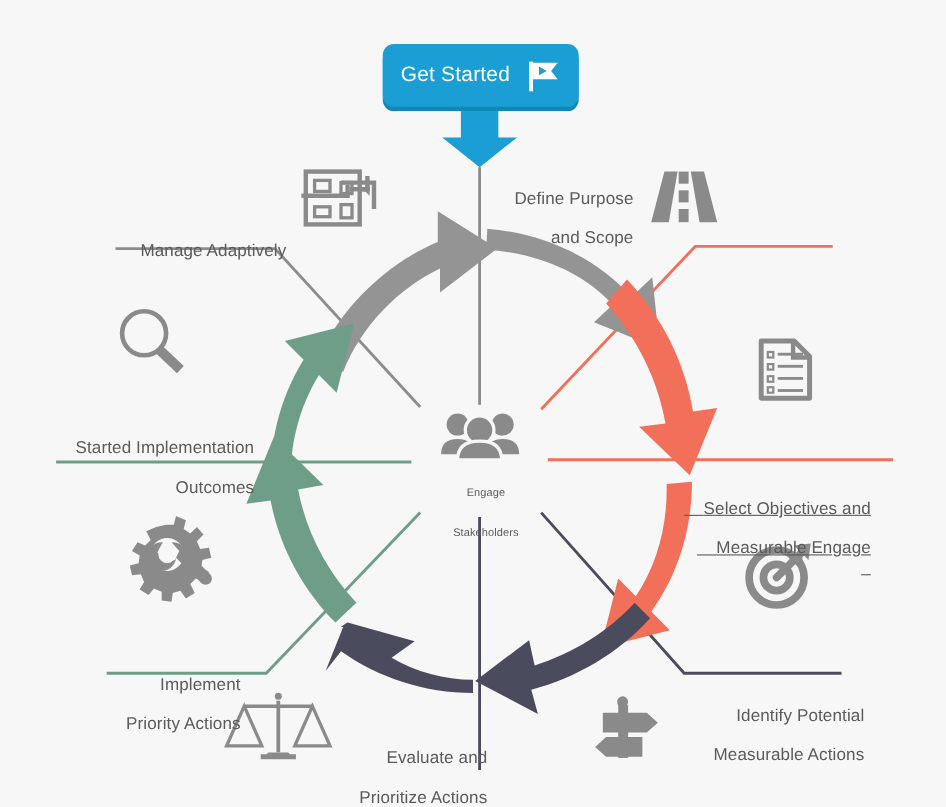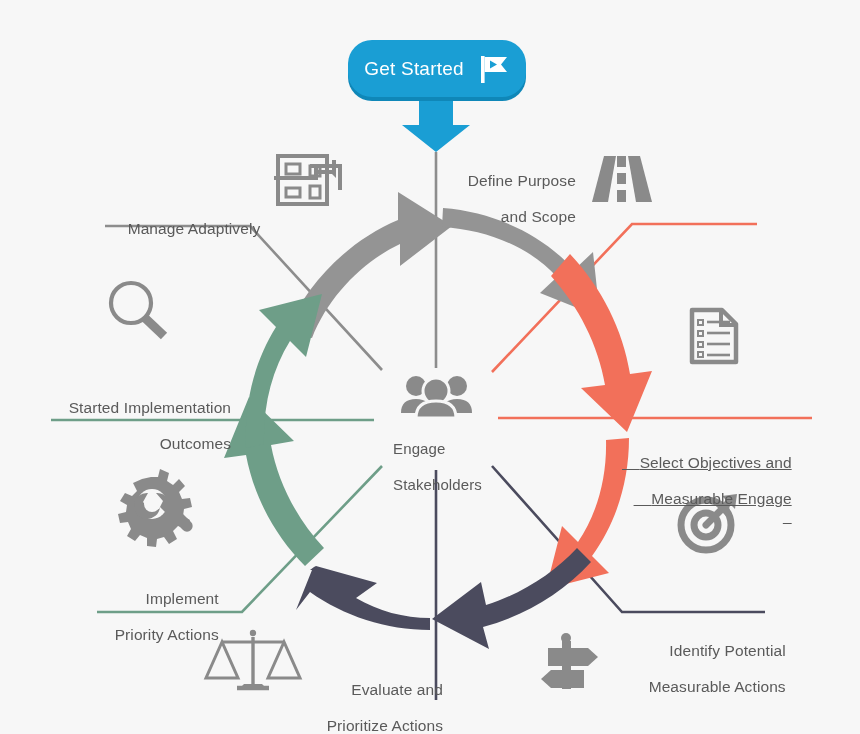--- a/index.html
+++ b/index.html
@@ -28,34 +28,34 @@
     position: absolute;
     font-family: "Liberation Sans", sans-serif;
     font-size: 15.5px;
     line-height: 18px;
     color: #5a5a5a;
     white-space: pre;
     letter-spacing: 0.1px;
     text-align: right;
   }
   .lbl-center {
-    text-align: left;
-    font-size: 15px;
+    text-align: center;
+    font-size: 10px;
     line-height: 18px;
     color: #5a5a5a;
   }
   #btn-get-started {
     position: absolute;
     left: 348px;
     top: 40px;
     width: 178px;
     height: 57px;
     border: none;
     padding: 0;
-    border-radius: 24px;
+    border-radius: 10px;
     background: #1a9ed4;
     box-shadow: 0 4px 0 0 #0f87b8;
     cursor: pointer;
     display: flex;
     align-items: center;
     justify-content: center;
     gap: 12px;
     font-family: "Liberation Sans", sans-serif;
   }
   #btn-get-started .bt-text {
@@ -276,21 +276,21 @@
   <div class="lbl" style="left:631px; top:624px;">
     <span>Identify Potential</span><br>
     <span>Measurable Actions</span>
   </div>
 
   <div class="lbl" style="left:309px; top:663px;">
     <span>Evaluate and</span><br>
     <span>Prioritize Actions</span>
   </div>
 
-  <div class="lbl" style="left:97px; top:572px;">
+  <div class="lbl" style="left:97px; top:596px;">
     <span>Implement</span><br>
     <span>Priority Actions</span>
   </div>
 
   <div class="lbl" style="left:51px; top:381px;">
     <span>Started Implementation</span><br>
     <span>Outcomes</span>
   </div>
 
   <div class="lbl" style="left:110px; top:202px;">

